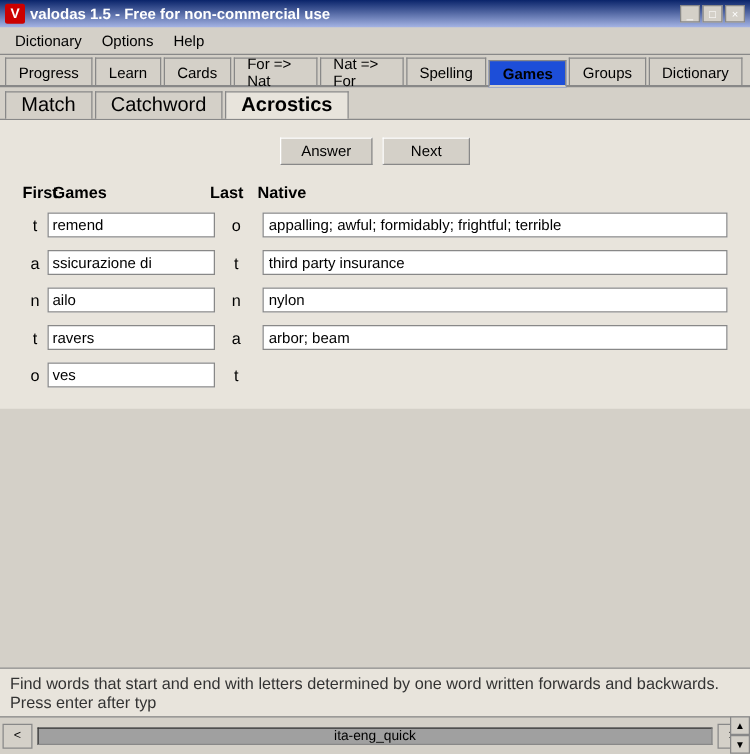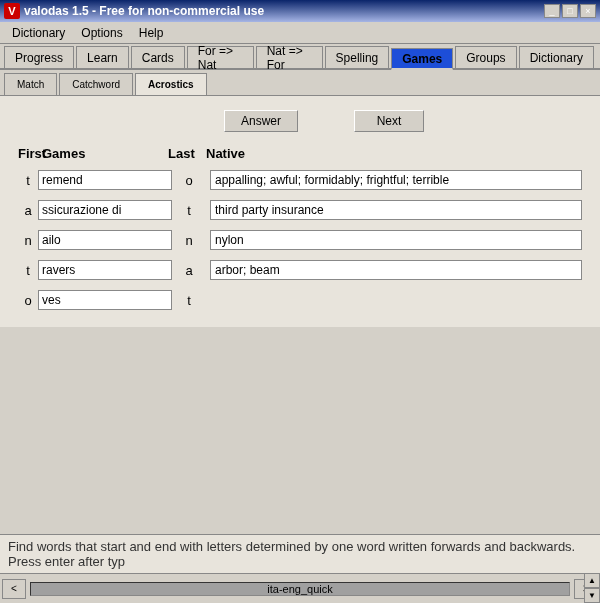--- a/index.html
+++ b/index.html
@@ -67,21 +67,21 @@
     .tab-bar-second {
       background: #d4d0c8;
       height: 26px;
       display: flex;
       align-items: flex-end;
       padding: 2px 4px 0;
       border-bottom: 1px solid #888;
     }
     .tab-second {
       padding: 3px 12px;
-      font-size: 10px;
+      font-size: 16px;
       cursor: pointer;
       border: 1px solid #888;
       border-bottom: none;
       background: #d4d0c8;
       margin-right: 2px;
       height: 22px;
       display: flex;
       align-items: center;
     }
     .tab-second.active {
@@ -106,21 +106,20 @@
     }
     .win-btn {
       background: #d4d0c8;
       border: 1px solid #888;
       border-top-color: #fff;
       border-left-color: #fff;
       padding: 3px 16px;
       font-size: 12px;
       cursor: pointer;
       min-width: 70px;
-      margin-left: 48px;
     }
 
     
     .table-headers {
       display: flex;
       padding: 0 8px;
       margin-bottom: 6px;
       color: #000;
     }
     .col-first { width: 20px; font-weight: bold; }

